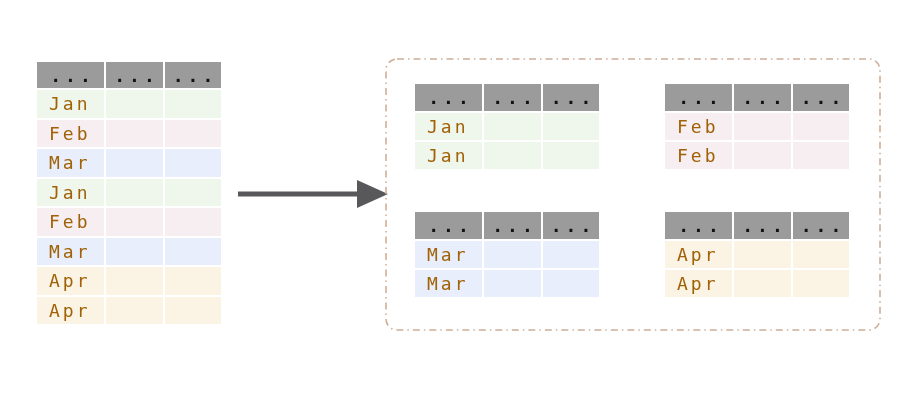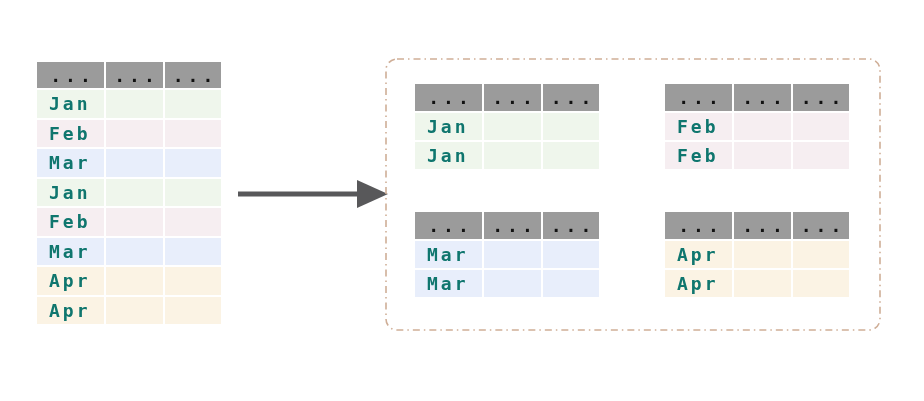--- a/index.html
+++ b/index.html
@@ -34,24 +34,24 @@
     background: #9b9b9b;
     justify-content: center;
     font-weight: bold;
     font-size: 18px;
     letter-spacing: 4px;
     color: #111111;
     text-indent: 4px; 
   }
   .label {
     padding-left: 12px;
-    font-weight: bold;
+    font-weight: normal;
     font-size: 18px;
     letter-spacing: 3px;
-    color: #0f766e;
+    color: #a16207;
     text-align: right;
   }
   .c-jan .cell { background: #eff6ec; }
   .c-feb .cell { background: #f6eef1; }
   .c-mar .cell { background: #e8eefb; }
   .c-apr .cell { background: #fbf3e4; }
   .overlay { position: absolute; }
 </style>
 </head>
 <body>

